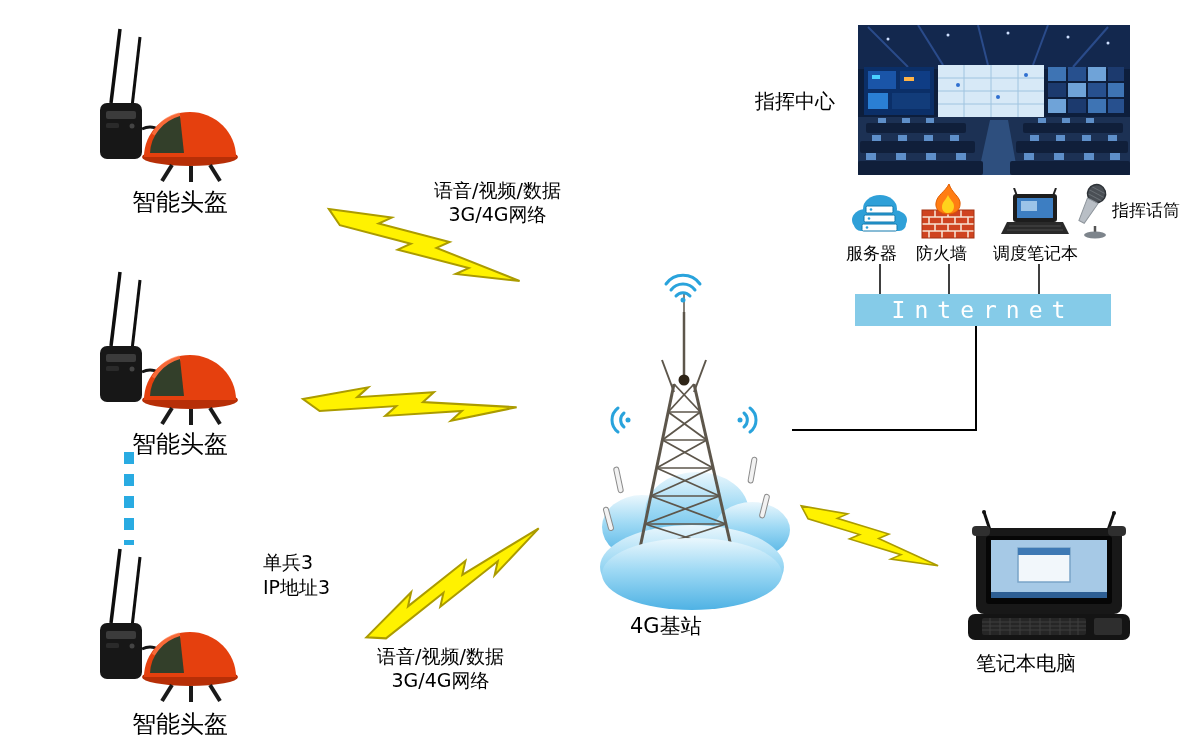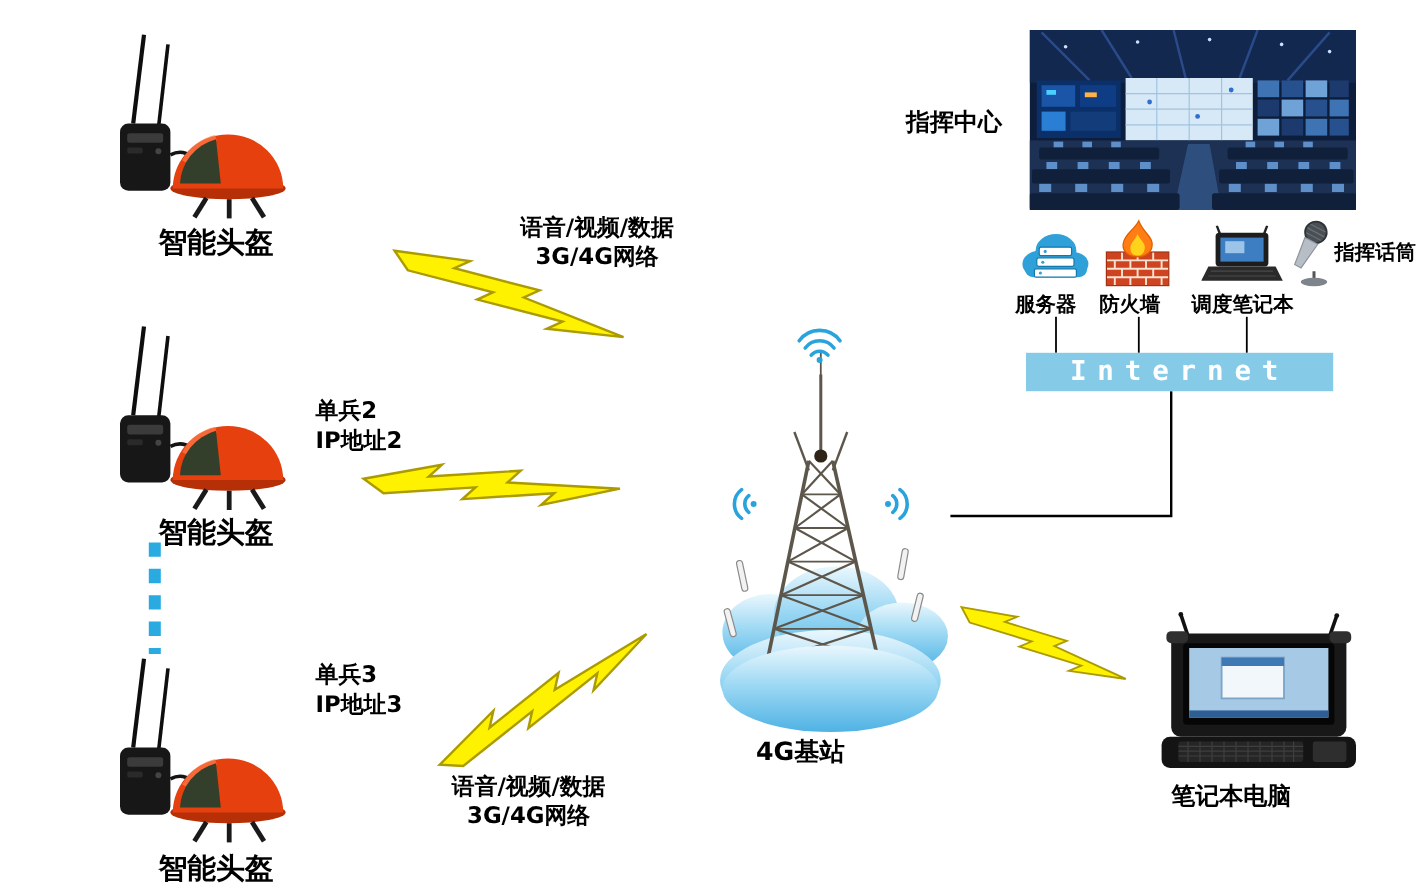--- a/index.html
+++ b/index.html
@@ -1,32 +1,32 @@
 <!DOCTYPE html>
 <html style="--lightning-fill: #fff200; --lightning-stroke: #ab9b00; --dotted-line: #29abe2; --internet-bar: #85cbe8; --wifi: #29a3dc;"><head>
 <meta charset="utf-8">
 <style>
   *{margin:0;padding:0;box-sizing:border-box}
   html,body{background:#fff}
   .canvas{position:relative;width:1185px;height:744px;background:#fff;overflow:hidden;
           font-family:"DejaVu Sans","Liberation Sans",sans-serif;color:#000}
   .abs{position:absolute}
-  .lbl{position:absolute;color:#000;font-weight:bold;white-space:nowrap}
+  .lbl{position:absolute;color:#000;font-weight:normal;white-space:nowrap}
   .device-label{font-size:24px;text-align:right}
   .soldier-label{font-size:19px;line-height:25px}
   .link-label{font-size:19px;line-height:24px;text-align:center;white-space:normal}
   .station-label{font-size:21px;}
   .center-label{font-size:20px}
   .small-label{font-size:17px;text-align:left}
   .mic-label{font-size:17px;text-align:right}
   .laptop-label{font-size:20px;text-align:center}
   .internet-bar{position:absolute;display:flex;align-items:center;justify-content:center;
           background:var(--internet-bar,#85cbe8);color:#fff;
           font-family:"DejaVu Sans Mono","Liberation Mono",monospace;
-          font-size:23px;font-weight:bold;letter-spacing:9px}
+          font-size:23px;font-weight:normal;letter-spacing:9px}
   svg{display:block}
   .overlay{pointer-events:none}
 </style>
 </head>
 <body>
 
 <div class="canvas">
 
   <svg class="abs overlay" style="left:0;top:0" width="1185" height="744" viewBox="0 0 1185 744">
 
@@ -95,24 +95,20 @@
     <ellipse cx="110" cy="132" rx="48" ry="9" fill="#b72f07"></ellipse>
     <path d="M64,132 a46,45 0 0 1 92,0 z" fill="#e5400e"></path>
     <path d="M74,110 a40,38 0 0 1 26,-20" stroke="#ff7a4a" stroke-width="5" fill="none" opacity="0.7"></path>
     <path d="M70,128 a42,40 0 0 1 30,-37 l4,37 z" fill="#333f2a"></path>
     <line x1="92" y1="140" x2="82" y2="156" stroke="#1a1a1a" stroke-width="4"></line>
     <line x1="130" y1="140" x2="140" y2="156" stroke="#1a1a1a" stroke-width="4"></line>
     <line x1="111" y1="141" x2="111" y2="157" stroke="#1a1a1a" stroke-width="4"></line>
   </svg>
   <div class="lbl device-label" style="left:78px;top:708px;width:150px">智能头盔</div>
 
-  <div class="lbl soldier-label" style="left:263px;top:330px">
-    <div>单兵2</div>
-    <div>IP地址2</div>
-  </div>
   <div class="lbl soldier-label" style="left:263px;top:550px">
     <div>单兵3</div>
     <div>IP地址3</div>
   </div>
 
   <div class="lbl link-label" style="left:400px;top:178px;width:195px">
     <div>语音/视频/数据</div>
     <div>3G/4G网络</div>
   </div>
   <div class="lbl link-label" style="left:348px;top:644px;width:185px">

